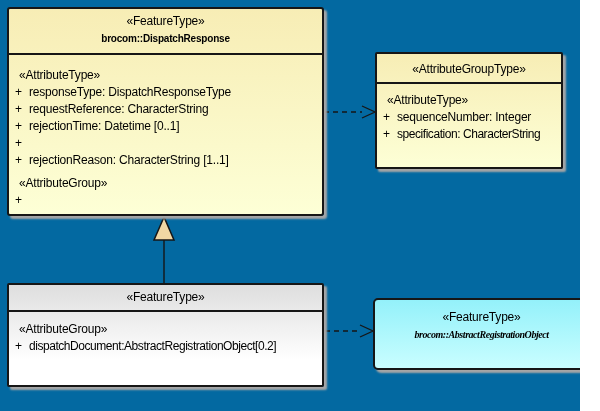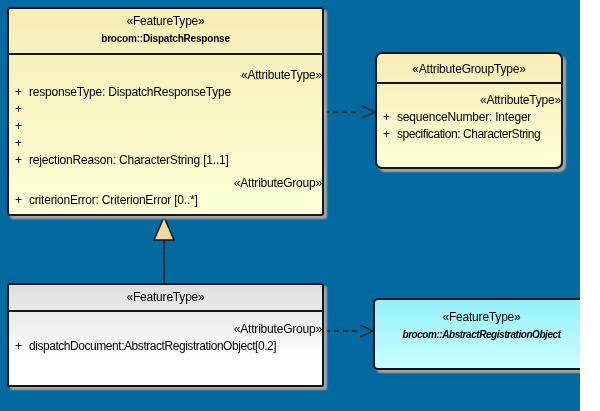--- a/index.html
+++ b/index.html
@@ -10,25 +10,25 @@
   .connectors{position:absolute;left:0;top:0;width:600px;height:411px;}
   .uml-class{position:absolute;border:2px solid #161616;box-shadow:3px 3px 2px #a6a6a6;box-sizing:border-box;}
   .fill-yellow{background:linear-gradient(180deg,#f7edb5 0%,#fdffd6 100%);}
   .fill-gray{background:linear-gradient(180deg,#dedede 0%,#ffffff 75%);}
   .fill-cyan{background:linear-gradient(180deg,#94f1fa 0%,#c9feff 100%);}
   .hdr{text-align:center;border-bottom:2px solid #161616;}
   .hdr-tall{padding-top:4px;padding-bottom:5px;}
   .hdr-b2{padding-top:7px;padding-bottom:5px;}
   .stereo{font-size:12px;line-height:16px;}
   .cname{font-size:10px;line-height:18px;font-weight:bold;margin-top:1px;white-space:nowrap;}
-  .sect{font-size:12px;line-height:17px;padding-left:24px;white-space:nowrap;text-align:right;}
+  .sect{font-size:12px;line-height:17px;padding-left:10px;white-space:nowrap;}
   .attr{display:flex;font-size:12px;line-height:17px;white-space:nowrap;}
   .vis{flex:0 0 14px;margin-left:6px;text-align:left;}
   .squeeze{letter-spacing:-0.45px;}
-  .italic{font-style:italic;}
+  .italic{font-style:italic;font-family:Liberation Serif, serif;}
   .hdr-plain{border-bottom:none;}
 </style>
 </head>
 <body>
 
 <div class="stage">
 
   <svg class="connectors" viewBox="0 0 600 411">
 
     <g>
@@ -53,40 +53,41 @@
       <div class="cname">brocom::DispatchResponse</div>
     </div>
     <div>
       <div class="sect" style="margin-top:12px;">«AttributeType»</div>
       <div class="attr">
         <span class="vis">+</span>
         <span>responseType: DispatchResponseType</span>
       </div>
       <div class="attr">
         <span class="vis">+</span>
+        <span>requestReference: CharacterString</span>
       </div>
       <div class="attr">
         <span class="vis">+</span>
+        <span>rejectionTime: Datetime [0..1]</span>
       </div>
       <div class="attr">
         <span class="vis">+</span>
       </div>
       <div class="attr">
         <span class="vis">+</span>
         <span>rejectionReason: CharacterString [1..1]</span>
       </div>
       <div class="sect" style="margin-top:6px;">«AttributeGroup»</div>
       <div class="attr">
         <span class="vis">+</span>
-        <span>criterionError: CriterionError [0..*]</span>
       </div>
     </div>
   </div>
 
-  <div class="uml-class fill-yellow" style="left:375px;top:52px;width:188px;height:117px;border-radius:7px;">
+  <div class="uml-class fill-yellow" style="left:375px;top:52px;width:188px;height:117px;border-radius:2px;">
     <div class="hdr hdr-b2">
       <div class="stereo">«AttributeGroupType»</div>
     </div>
     <div>
       <div class="sect" style="margin-top:8px;">«AttributeType»</div>
       <div class="attr">
         <span class="vis">+</span>
         <span>sequenceNumber: Integer</span>
       </div>
       <div class="attr">

